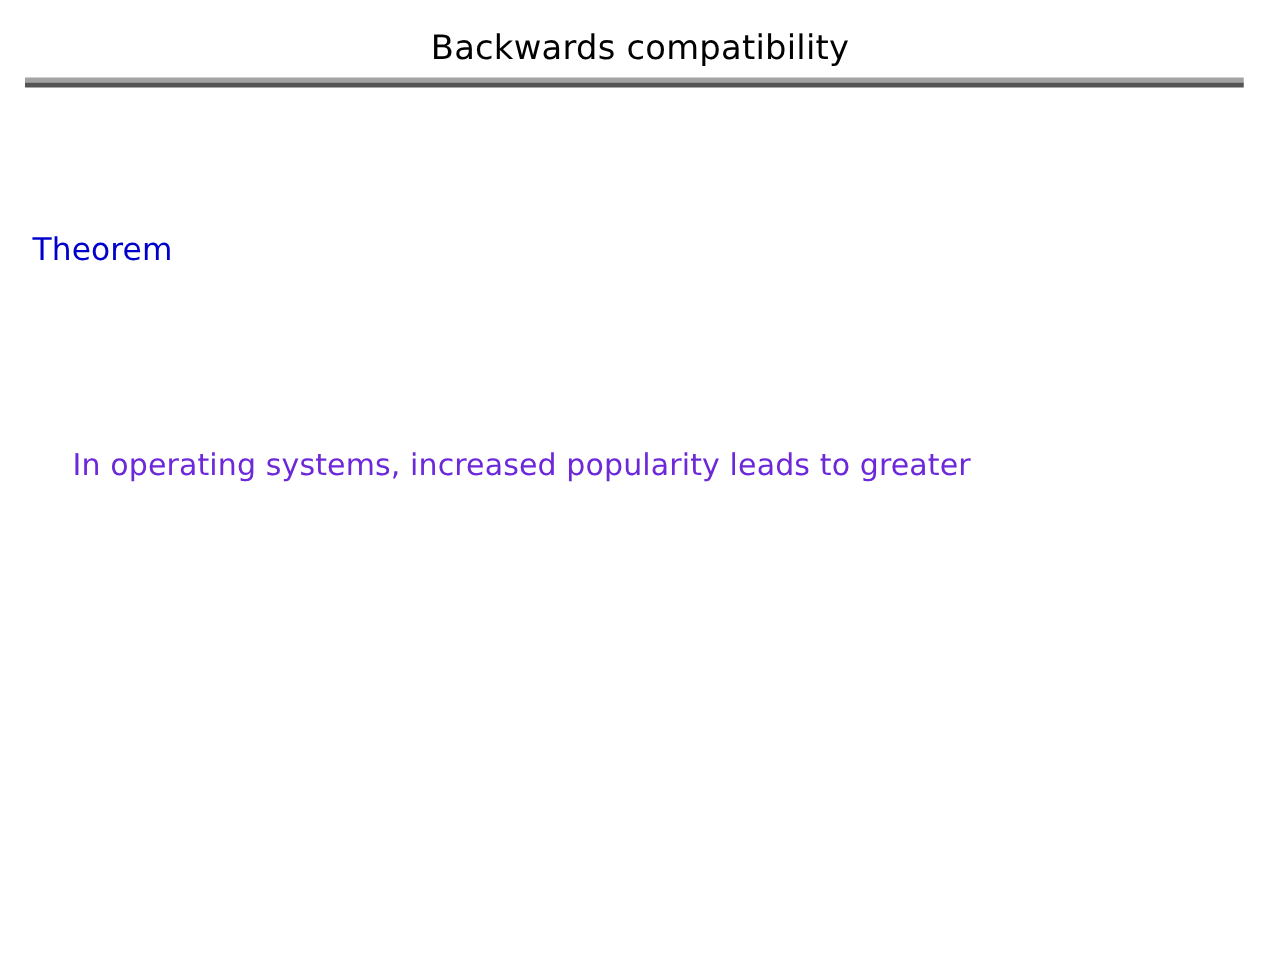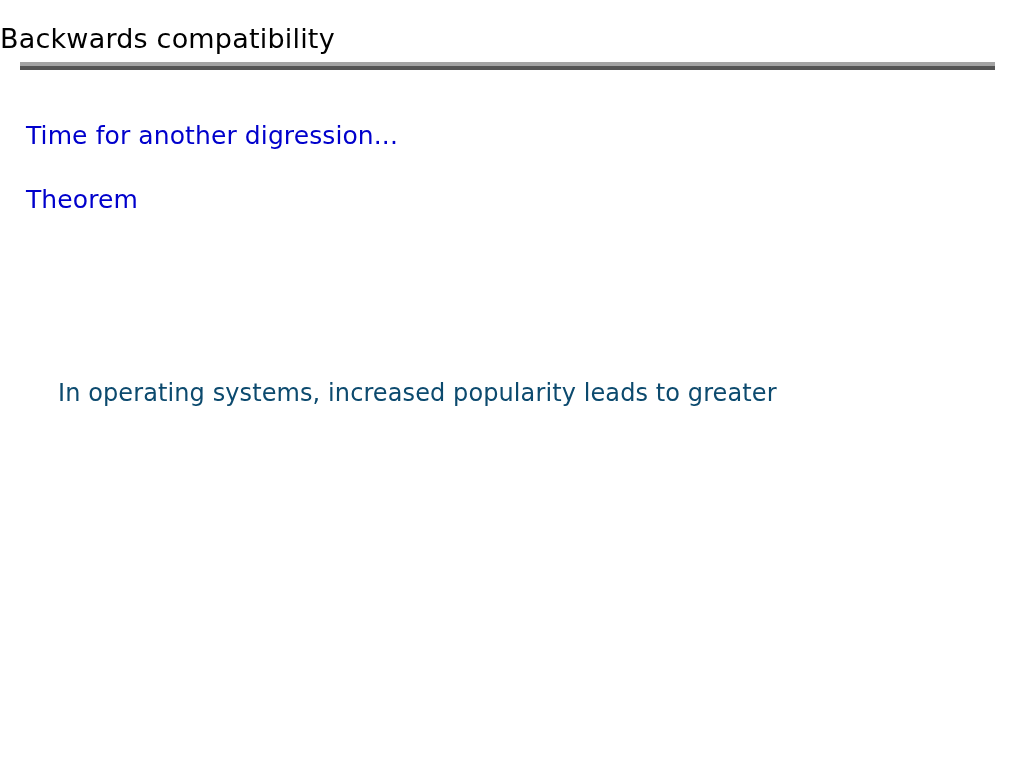--- a/index.html
+++ b/index.html
@@ -18,20 +18,21 @@
     background: #ffffff;
     overflow: hidden;
   }
 
   
   .slide-title {
     position: absolute;
     left: 0;
     top: 22px;
     width: 1024px;
+    text-align: center;
     color: #000000;
     font-family: "DejaVu Sans", sans-serif;
     font-size: 27px;
     font-weight: 400;
     letter-spacing: 0.2px;
     line-height: 34px;
     white-space: nowrap;
   }
 
   
@@ -72,46 +73,44 @@
     white-space: nowrap;
   }
   #lead-1 { top: 120px; }
   #lead-2 { top: 184px; }
 
   .theorem-body {
     position: absolute;
     left: 58px;
     top: 355px;
     width: 830px;
-    color: #0c4a6e;
+    color: #6d28d9;
     font-family: "DejaVu Sans", sans-serif;
     font-size: 24px;
     font-weight: 400;
     line-height: 35px;
     letter-spacing: 0.1px;
-    margin-top: 21px;
   }
   .theorem-body .body-line {
     display: block;
     white-space: nowrap;
   }
 </style>
 </head>
 <body>
 
 <div class="slide">
 
   <div class="slide-title">Backwards compatibility</div>
 
   <div class="title-rule">
     <div class="rule-top"></div>
     <div class="rule-bottom"></div>
   </div>
 
-  <div class="bullet-lead" id="lead-1">Time for another digression...</div>
 
   <div class="bullet-lead" id="lead-2">Theorem</div>
 
   <div class="theorem-body">
     <span class="body-line">In operating systems, increased popularity leads to greater</span>
   </div>
 
 </div>
 
 </body></html>

